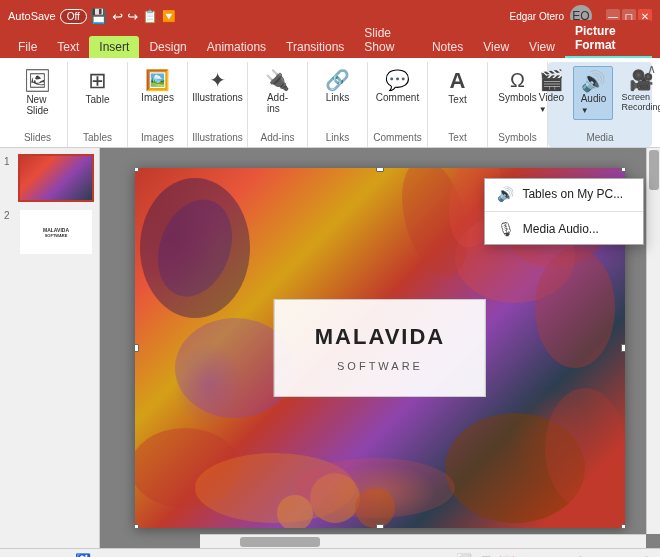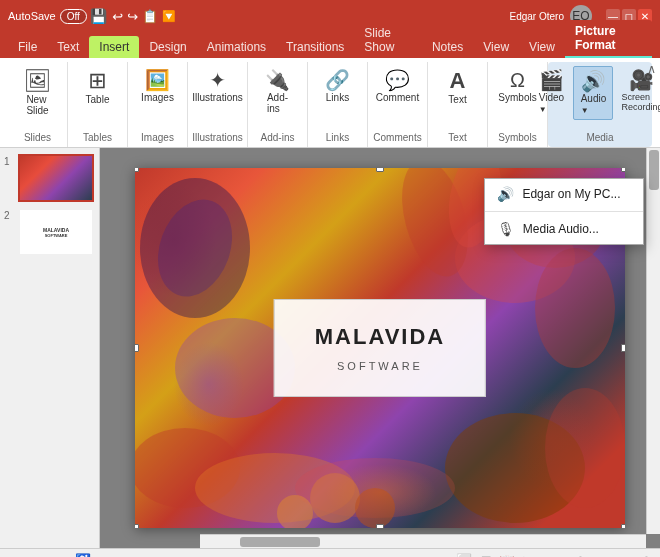--- a/index.html
+++ b/index.html
@@ -383,21 +383,21 @@
 
     <div class="h-scrollbar" style="position:absolute;bottom:0;left:100px;right:14px;">
       <div class="h-scrollbar-thumb"></div>
     </div>
   </div>
 </div>
 
 <div class="audio-dropdown">
   <div class="dropdown-item">
     <span class="d-icon">🔊</span>
-    <span>Edgar on My PC...</span>
+    <span>Tables on My PC...</span>
   </div>
   <div class="dropdown-divider"></div>
   <div class="dropdown-item">
     <span class="d-icon">🎙</span>
     <span>Media Audio...</span>
   </div>
 </div>
 
 <div class="status-bar">
   <div class="status-left">

